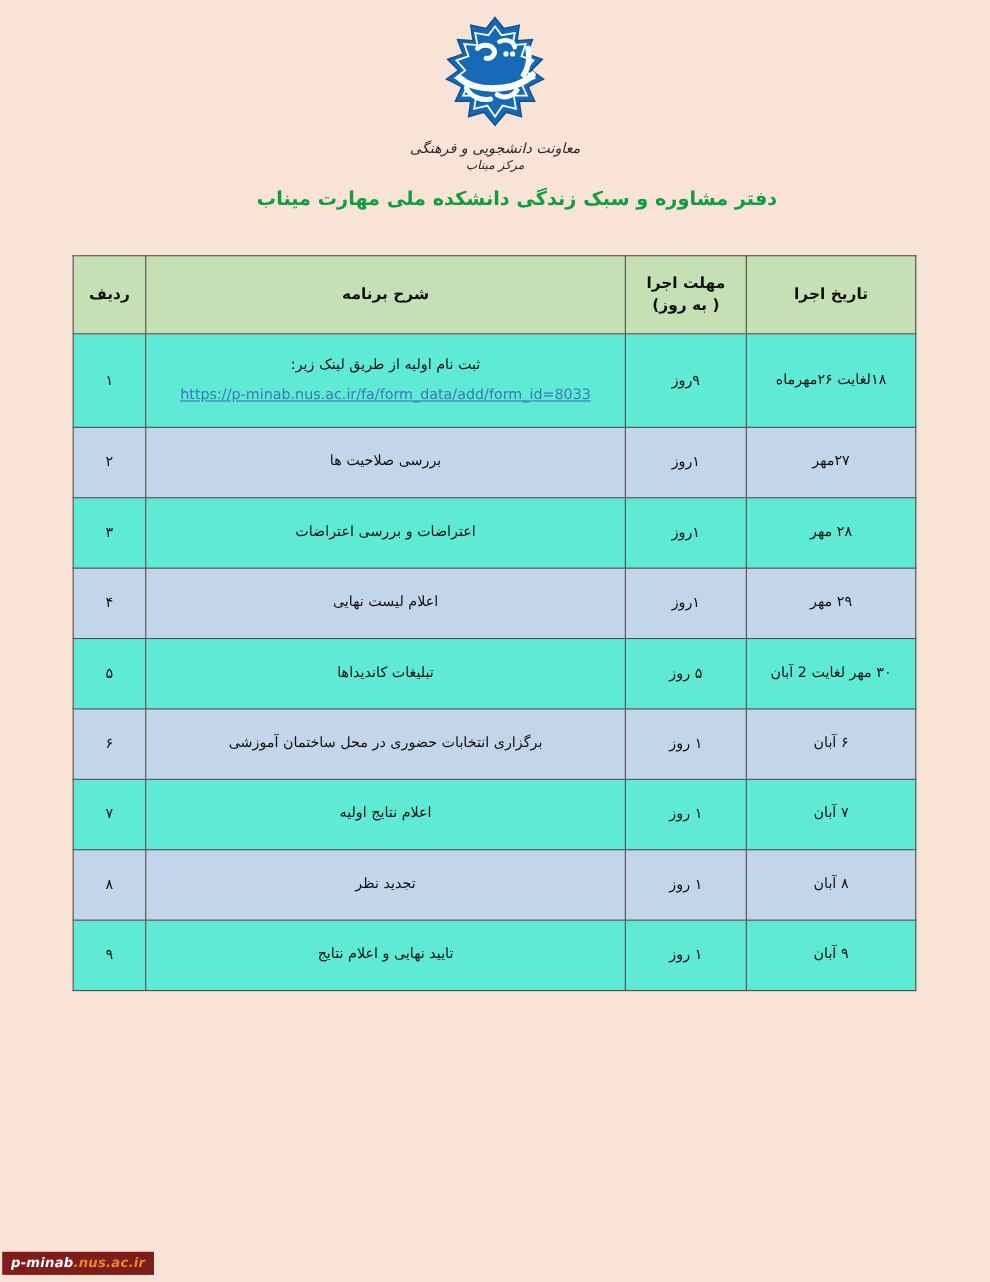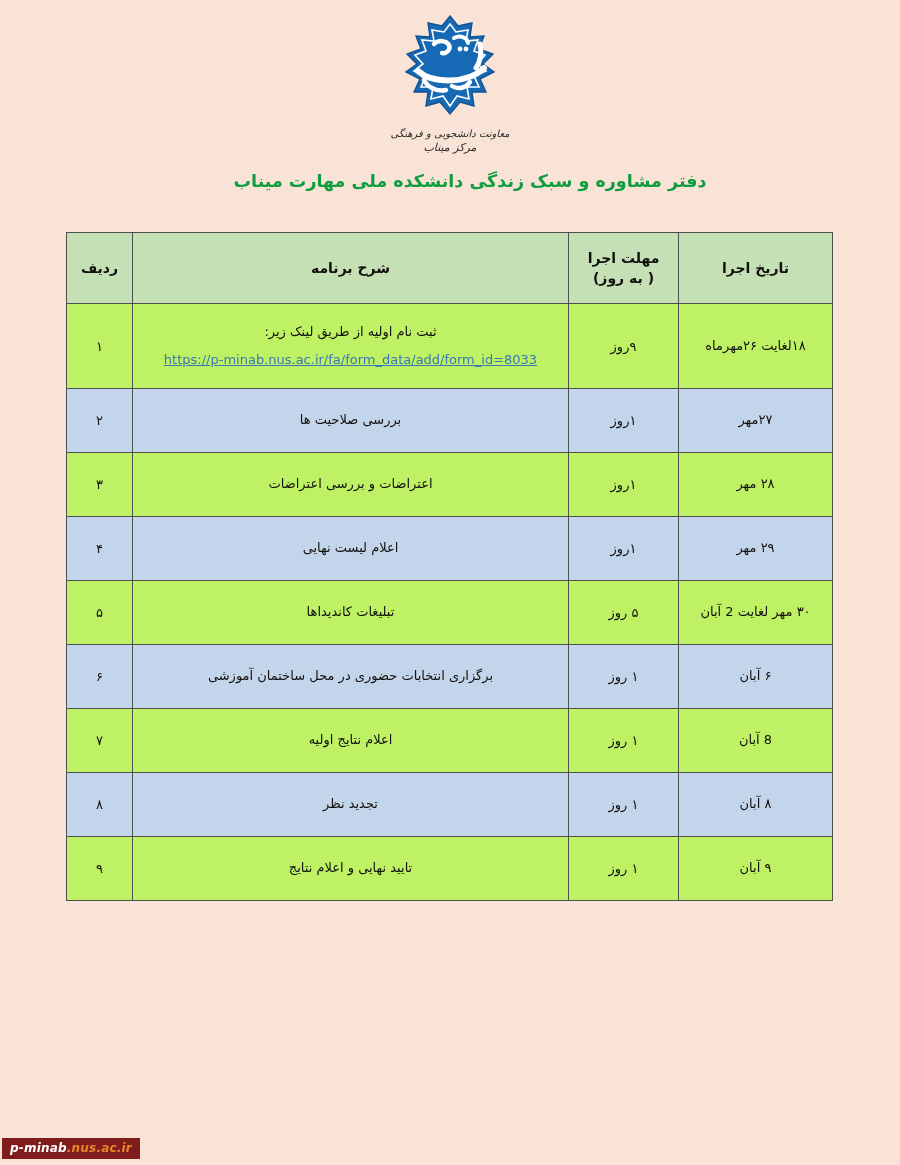--- a/index.html
+++ b/index.html
@@ -35,21 +35,21 @@
     display: block;
   }
   .logo-sub {
     margin-top: 2px;
     text-align: center;
     line-height: 1.25;
   }
   .logo-sub span {
     display: block;
     color: #2b2b2b;
-    font-size: 10px;
+    font-size: 13px;
     font-style: italic;
     letter-spacing: .4px;
   }
   .logo-sub span.line2 { font-size: 11px; }
 
   
   .titles {
     position: absolute;
     top: 166px;
     left: 0;
@@ -93,21 +93,21 @@
     font-size: 14px;
     height: 62px;
     line-height: 1.45;
   }
   col.c-radif  { width: 66px; }
   col.c-desc   { width: 436px; }
   col.c-days   { width: 110px; }
   col.c-date   { width: 154px; }
 
   table.schedule tbody tr.row-a td { background: #c3d5ea; }
-  table.schedule tbody tr.row-b td { background: #bef264; }
+  table.schedule tbody tr.row-b td { background: #5eead4; }
 
   td.cell-radif { font-size: 13.5px; }
   td.cell-desc  { line-height: 1.7; }
   td.cell-days  { font-size: 13px; }
   td.cell-date  { font-size: 13px; line-height: 1.6; }
 
   tr.r1 td { height: 76px; }
   tr.r2 td, tr.r3 td, tr.r4 td, tr.r5 td,
   tr.r6 td, tr.r7 td, tr.r8 td, tr.r9 td { height: 55px; }
 
@@ -236,21 +236,21 @@
       </tr>
 
       <tr class="row-a r6">
         <td class="cell-date">۶ آبان</td>
         <td class="cell-days">۱ روز</td>
         <td class="cell-desc">برگزاری انتخابات حضوری در محل ساختمان آموزشی</td>
         <td class="cell-radif">۶</td>
       </tr>
 
       <tr class="row-b r7">
-        <td class="cell-date">8 آبان</td>
+        <td class="cell-date">۷ آبان</td>
         <td class="cell-days">۱ روز</td>
         <td class="cell-desc">اعلام نتایج اولیه</td>
         <td class="cell-radif">۷</td>
       </tr>
 
       <tr class="row-a r8">
         <td class="cell-date">۸ آبان</td>
         <td class="cell-days">۱ روز</td>
         <td class="cell-desc">تجدید نظر</td>
         <td class="cell-radif">۸</td>

